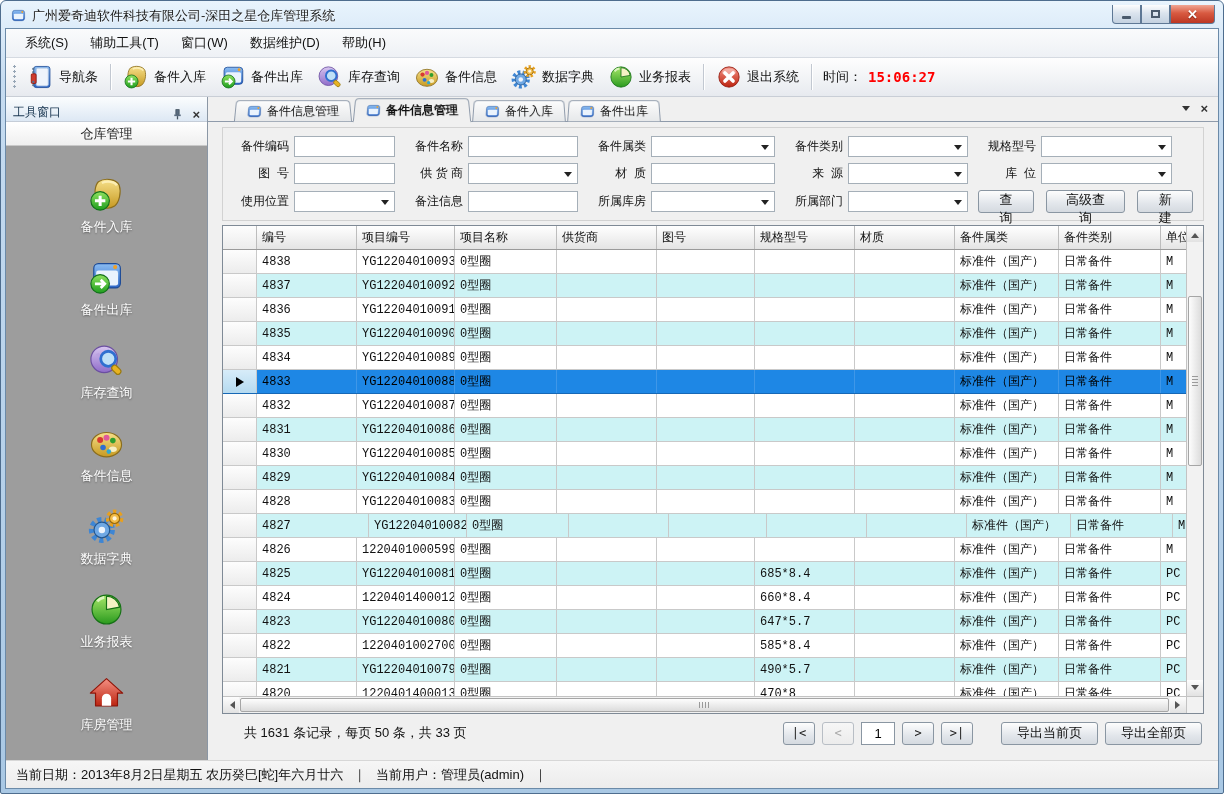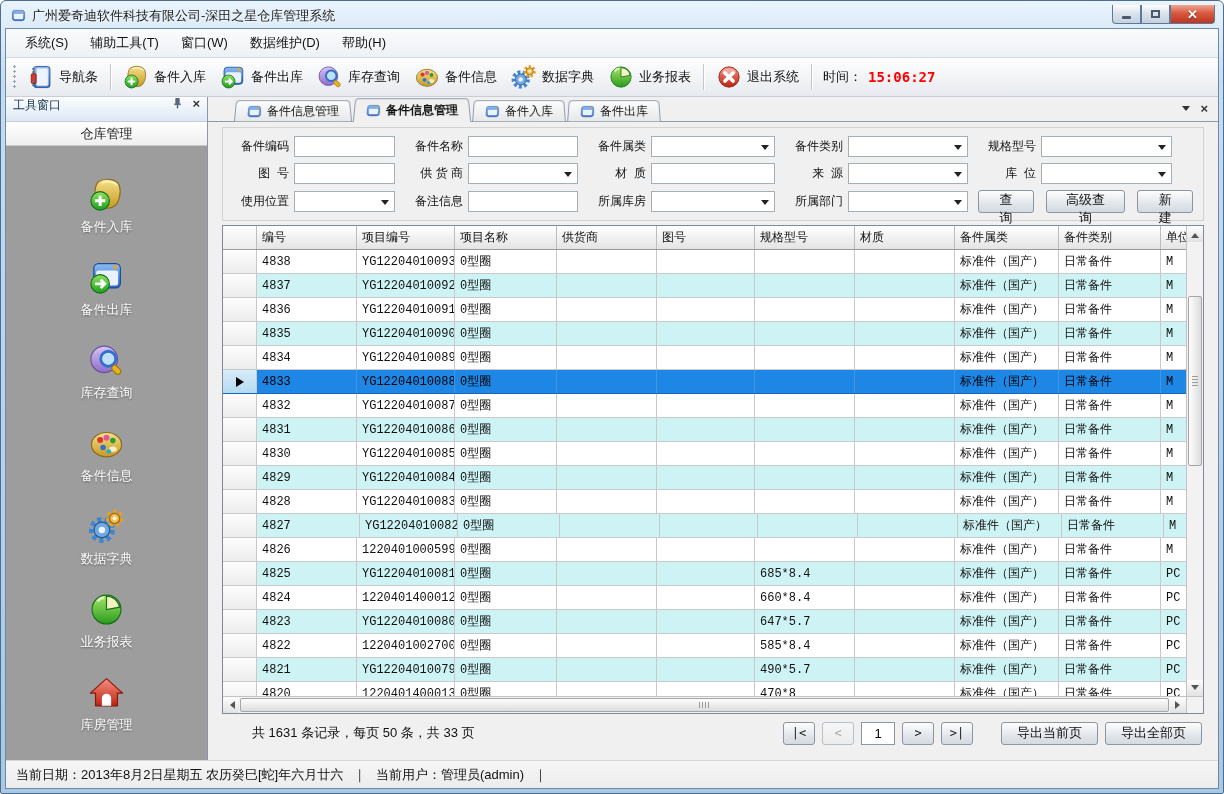--- a/index.html
+++ b/index.html
@@ -38,21 +38,21 @@
   .tool-sep{width:1px;height:26px;background:#c2c8d1;margin:0 5px;box-shadow:1px 0 0 #fff;}
   .icon26{width:26px;height:26px;}
   .icon36{width:37px;height:37px;}
   .icon15{width:15px;height:15px;}
   .time-wrap{display:flex;align-items:center;gap:6px;padding:0 6px;}
   .time-value{color:#ff0000;font-weight:bold;font-family:"DejaVu Sans Mono",monospace;font-size:14px;}
   
   .main{flex:1;display:flex;min-height:0;}
   .sidebar{width:202px;display:flex;flex-direction:column;background:#9d9d9d;border-right:1px solid #8b97a5;}
   .sidebar-head{height:25px;background:linear-gradient(#fbfdfe,#dde8f4);border-bottom:1px solid #c5cdd8;
-    display:flex;align-items:flex-start;padding:0 7px;font-size:12px;color:#17344f;}
+    display:flex;align-items:flex-end;padding:0 7px;font-size:12px;color:#17344f;}
   .sidebar-head .tools{margin-left:auto;display:flex;align-items:center;gap:8px;color:#44576b;font-size:12px;}
   .sidebar-group{height:24px;background:linear-gradient(#ffffff,#efefef);border-bottom:1px solid #c8c8c8;
     display:flex;align-items:center;justify-content:center;font-size:13px;color:#1c1c1c;}
   .sidebar-items{flex:1;display:flex;flex-direction:column;align-items:center;padding-top:30px;gap:23px;overflow:hidden;}
   .side-item{display:flex;flex-direction:column;align-items:center;gap:5px;color:#fff;font-size:13px;
     text-shadow:0 1px 2px rgba(0,0,0,.45);cursor:default;}
   .content{flex:1;display:flex;flex-direction:column;min-width:0;padding-bottom:8px;}
   
   .tabbar{height:25px;display:flex;align-items:flex-end;padding-left:27px;border-bottom:1px solid #8f9bab;position:relative;}
   .tab{display:flex;align-items:center;gap:5px;height:21px;padding:0 11px;margin-right:3px;
@@ -106,21 +106,21 @@
   .vs-thumb{position:absolute;left:1px;right:1px;top:70px;height:170px;border:1px solid #a6a6a6;border-radius:2px;
     background:linear-gradient(90deg,#fdfdfd,#dcdcdc);}
   .vs-thumb::after{content:"";position:absolute;top:50%;left:3px;right:3px;height:10px;transform:translateY(-50%);
     background:repeating-linear-gradient(#9a9a9a 0 1px,transparent 1px 3px);}
   .hs-thumb{flex:1;margin:1px 1px;border:1px solid #a6a6a6;border-radius:2px;
     background:linear-gradient(#fdfdfd,#dcdcdc);position:relative;}
   .hs-thumb::after{content:"";position:absolute;left:50%;top:3px;bottom:3px;width:12px;transform:translateX(-50%);
     background:repeating-linear-gradient(90deg,#9a9a9a 0 1px,transparent 1px 3px);}
   
   .pager{height:38px;display:flex;align-items:center;padding:0 16px 0 36px;font-size:13px;}
-  .pager-summary{white-space:nowrap;margin-left:8px;}
+  .pager-summary{white-space:nowrap;}
   .pager-ctrls{margin-left:auto;display:flex;align-items:center;gap:7px;}
   .pbtn{width:32px;height:23px;border:1px solid #8a96a2;border-radius:3px;
     background:linear-gradient(#fdfdfd,#e2e6eb 60%,#d5dae0);display:flex;align-items:center;justify-content:center;
     font-family:"DejaVu Sans Mono",monospace;font-size:12px;color:#222;}
   .pbtn.disabled{color:#aaa;background:linear-gradient(#f6f6f6,#ececec);border-color:#b8bec5;}
   .page-box{width:34px;height:23px;border:1px solid #8a96a2;background:#fff;text-align:center;
     font:13px "Liberation Sans",sans-serif;outline:none;}
   .export-gap{width:14px;}
   
   .statusbar{height:28px;border-top:1px solid #d7d7d7;background:linear-gradient(#f6f6f6,#ececec);
@@ -637,21 +637,21 @@
                   <div class="gr-cell" style="width: 100px;"></div>
                   <div class="gr-cell" style="width: 98px;"></div>
                   <div class="gr-cell" style="width: 100px;"></div>
                   <div class="gr-cell" style="width: 100px;"></div>
                   <div class="gr-cell" style="width: 104px;">标准件（国产）</div>
                   <div class="gr-cell" style="width: 102px;">日常备件</div>
                   <div class="gr-cell" style="width: 26px;">M</div>
                 </div>
                 <div class="grid-row alt">
                   <div class="gr-cell sel-cell" style="width: 34px;"></div>
-                  <div class="gr-cell" style="width: 103px;">4827</div>
+                  <div class="gr-cell" style="width: 112px;">4827</div>
                   <div class="gr-cell" style="width: 98px;">YG12204010082</div>
                   <div class="gr-cell" style="width: 102px;">0型圈</div>
                   <div class="gr-cell" style="width: 100px;"></div>
                   <div class="gr-cell" style="width: 98px;"></div>
                   <div class="gr-cell" style="width: 100px;"></div>
                   <div class="gr-cell" style="width: 100px;"></div>
                   <div class="gr-cell" style="width: 104px;">标准件（国产）</div>
                   <div class="gr-cell" style="width: 102px;">日常备件</div>
                   <div class="gr-cell" style="width: 26px;">M</div>
                 </div>

